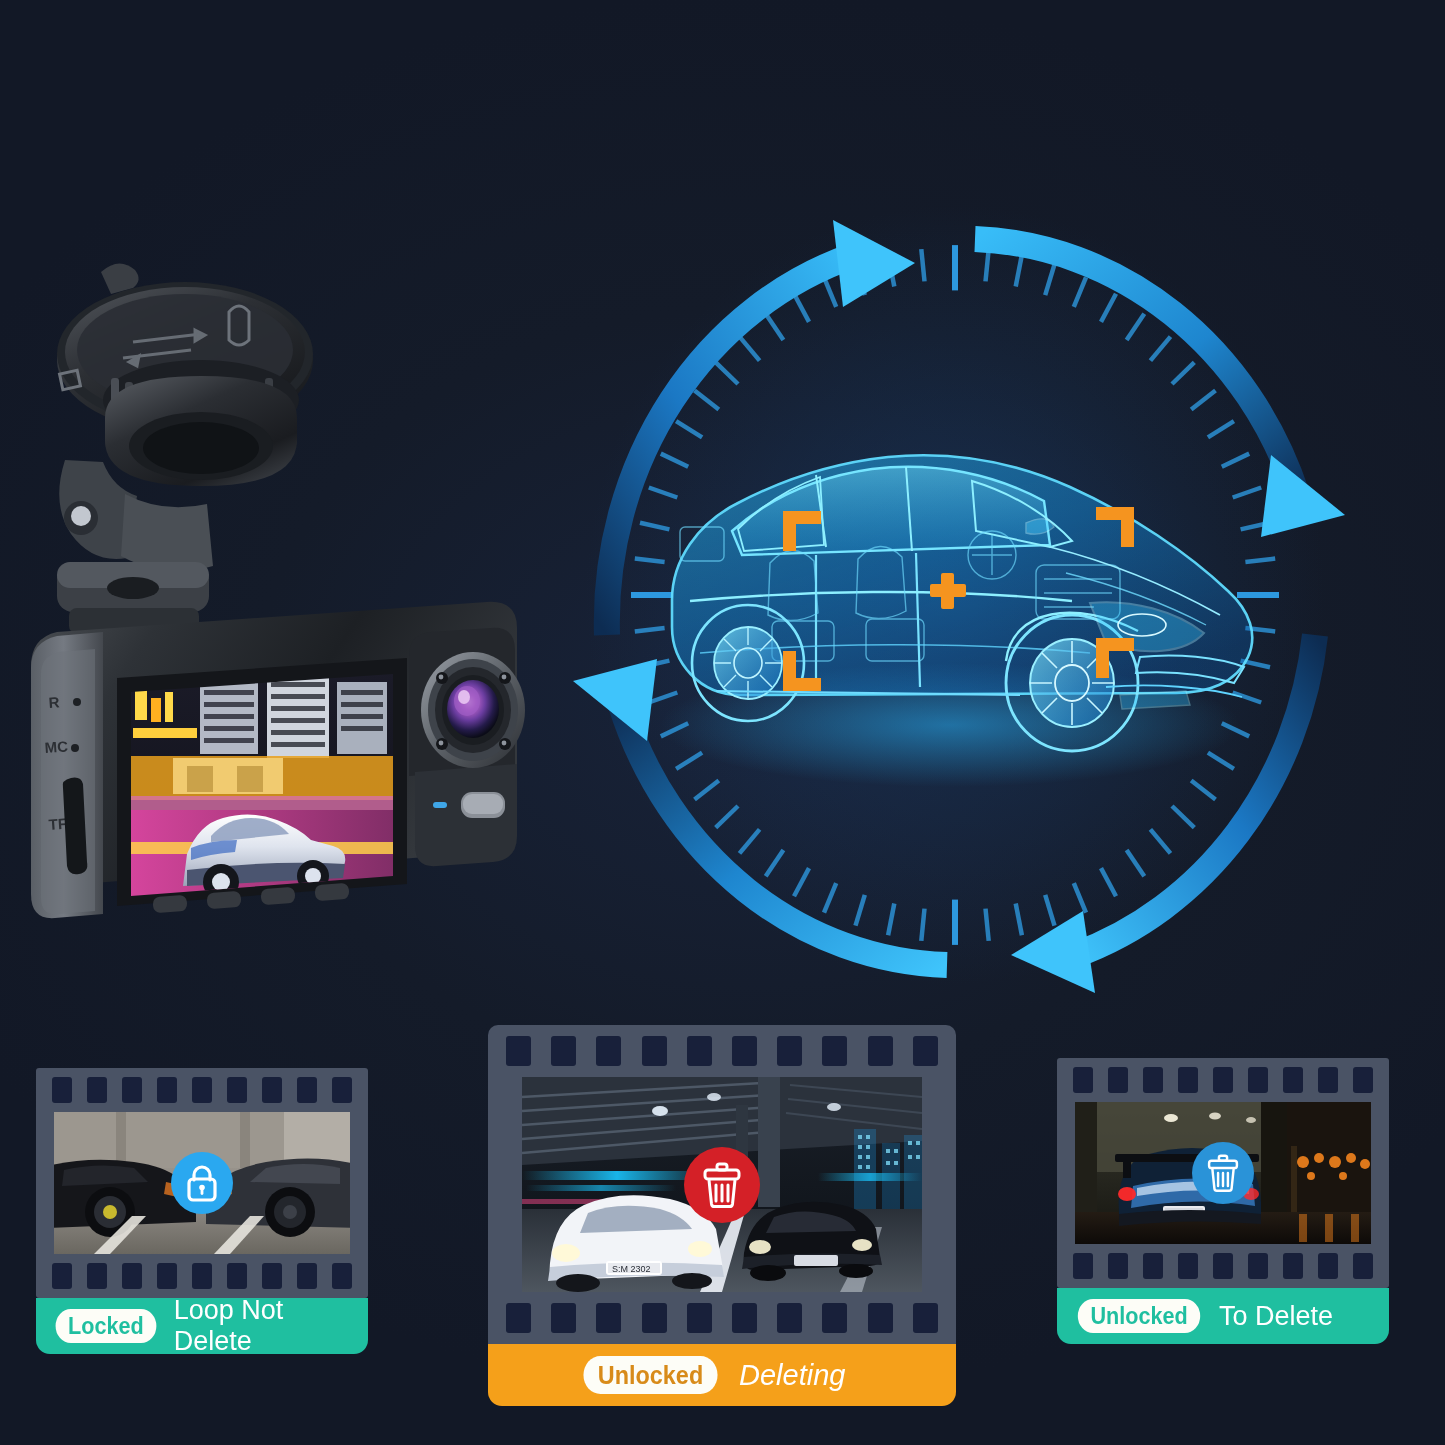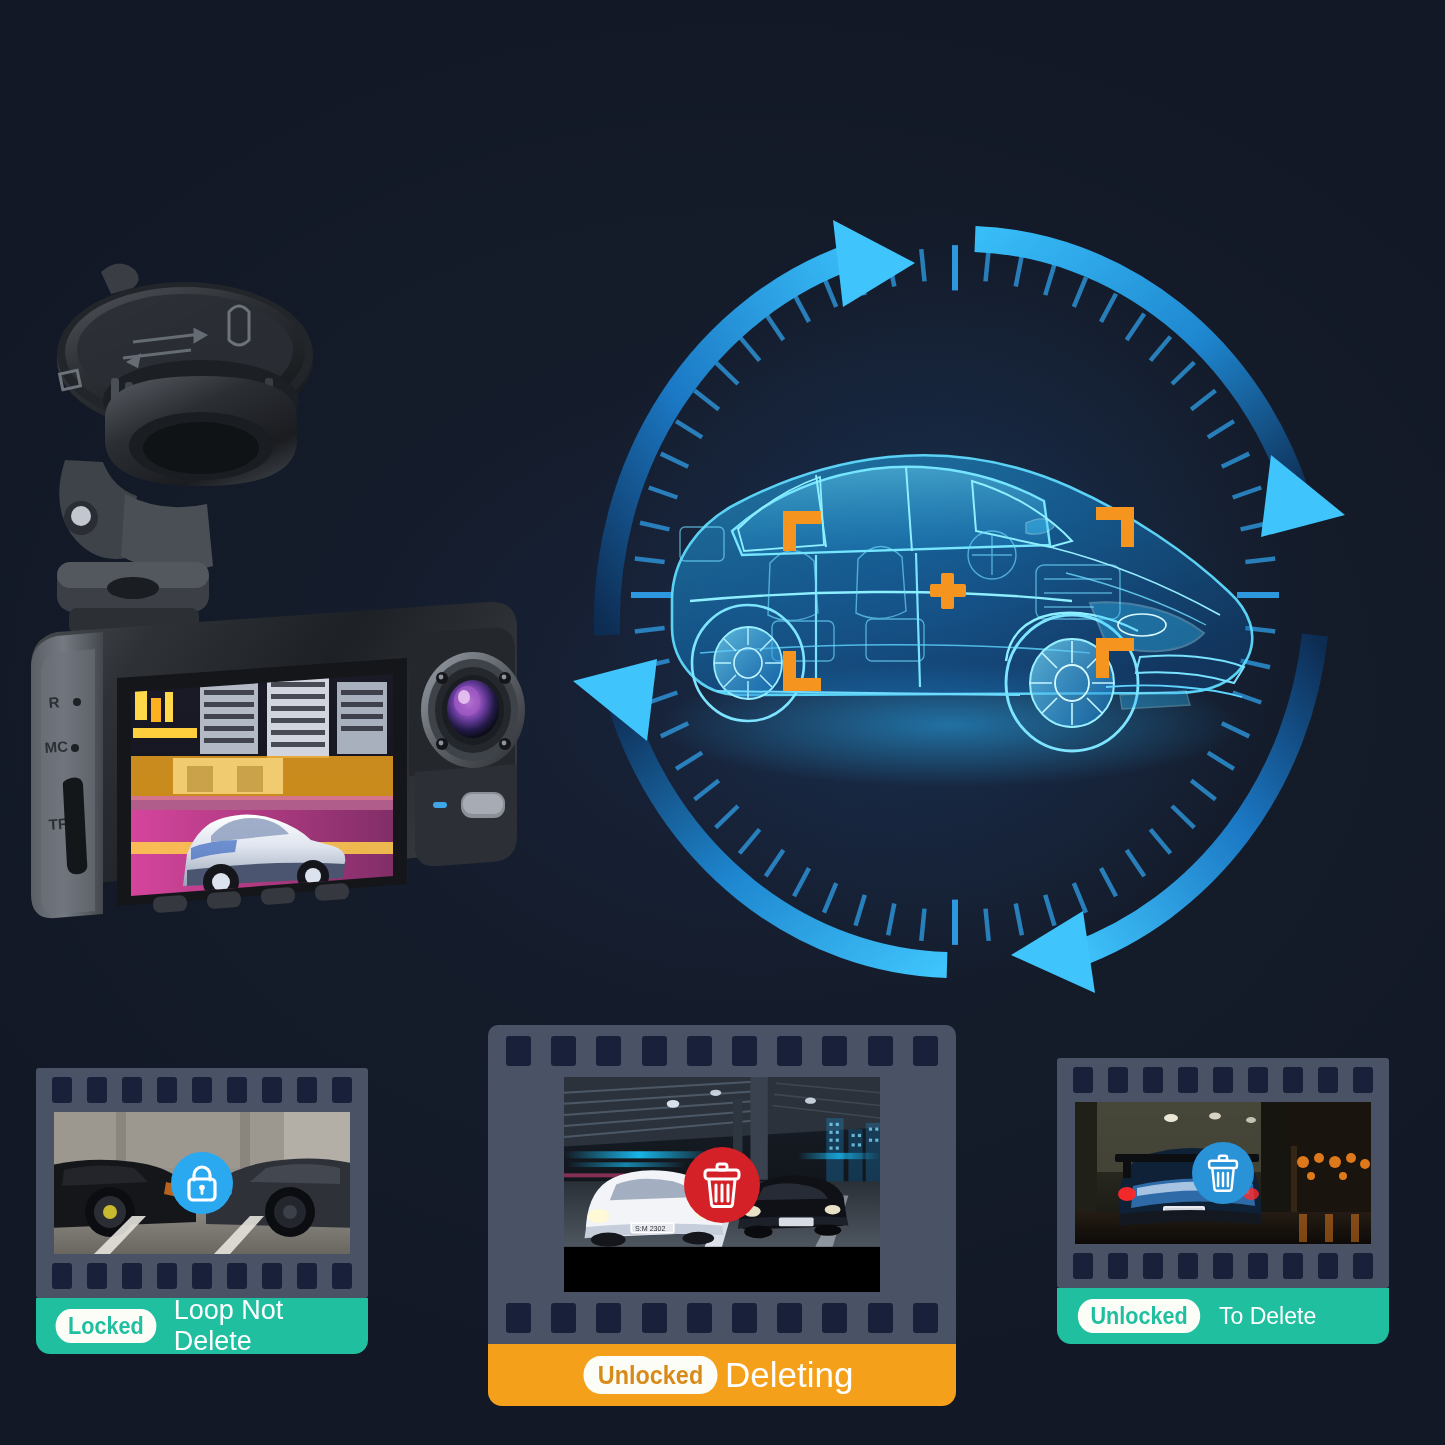--- a/index.html
+++ b/index.html
@@ -650,21 +650,21 @@
         <i style="width:25px;height:30px"></i>
           <i style="width:25px;height:30px"></i>
         <i style="width:25px;height:30px"></i>
           <i style="width:25px;height:30px"></i>
         <i style="width:25px;height:30px"></i>
           <i style="width:25px;height:30px"></i>
         <i style="width:25px;height:30px"></i>
           <i style="width:25px;height:30px"></i>
       </div>
 
-      <div class="photo-wrap" style="width:316px;height:215px;margin-top:11px;margin-bottom:11px;">
+      <div class="photo-wrap" style="width:400px;height:215px;margin-top:11px;margin-bottom:11px;">
         <svg class="photo" viewBox="0 0 400 215" preserveAspectRatio="none">
           <defs>
             <linearGradient id="tunnelG" x1="0" y1="0" x2="0" y2="1">
               <stop offset="0" stop-color="#1a2029"></stop>
                 <stop offset="1" stop-color="#0c1015"></stop>
             </linearGradient>
             <linearGradient id="roadMid" x1="0" y1="0" x2="0" y2="1">
               <stop offset="0" stop-color="#2a3038"></stop>
                 <stop offset="1" stop-color="#4e565f"></stop>
             </linearGradient>
@@ -775,21 +775,21 @@
           <i style="width:25px;height:30px"></i>
         <i style="width:25px;height:30px"></i>
           <i style="width:25px;height:30px"></i>
         <i style="width:25px;height:30px"></i>
           <i style="width:25px;height:30px"></i>
       </div>
     </div>
 
     <div class="caption" style="background:#f5a01a; height:62px; padding-left:88px; border-radius:0 0 14px 14px;">
       <span class="pill" style="height:38px; min-width:128px; padding:0 16px; font-size:26px; color:#d88b1a;">Unlocked</span>
-      <span class="cap-text" style="font-size:35px; ">Deleting</span>
+      <span class="cap-text" style="font-size:29px; margin-left:14px;font-style:italic;">Deleting</span>
     </div>
   </div>
 
   <div class="film" style="left:1057px; top:1058px; width:332px;">
     <div class="film-strip" style="padding:9px 0;">
       <div class="sprockets">
         <i style="width:20px;height:26px"></i>
           <i style="width:20px;height:26px"></i>
         <i style="width:20px;height:26px"></i>
           <i style="width:20px;height:26px"></i>
@@ -876,17 +876,17 @@
         <i style="width:20px;height:26px"></i>
           <i style="width:20px;height:26px"></i>
         <i style="width:20px;height:26px"></i>
           <i style="width:20px;height:26px"></i>
         <i style="width:20px;height:26px"></i>
       </div>
     </div>
 
     <div class="caption" style="background:#1fbfa0; height:56px; padding-left:14px;">
       <span class="pill" style="height:34px; min-width:128px; padding:0 14px; font-size:24px; color:#1fbfa0;">Unlocked</span>
-      <span class="cap-text" style="font-size:23px; margin-left:12px;">To Delete</span>
+      <span class="cap-text" style="font-size:27px; margin-left:12px;">To Delete</span>
     </div>
   </div>
 
 </div>
 
 </body></html>

